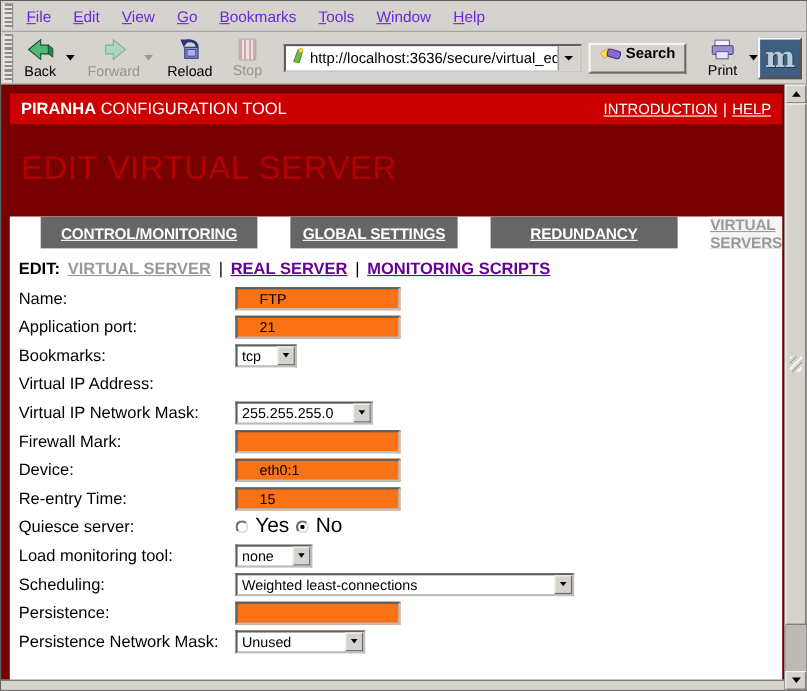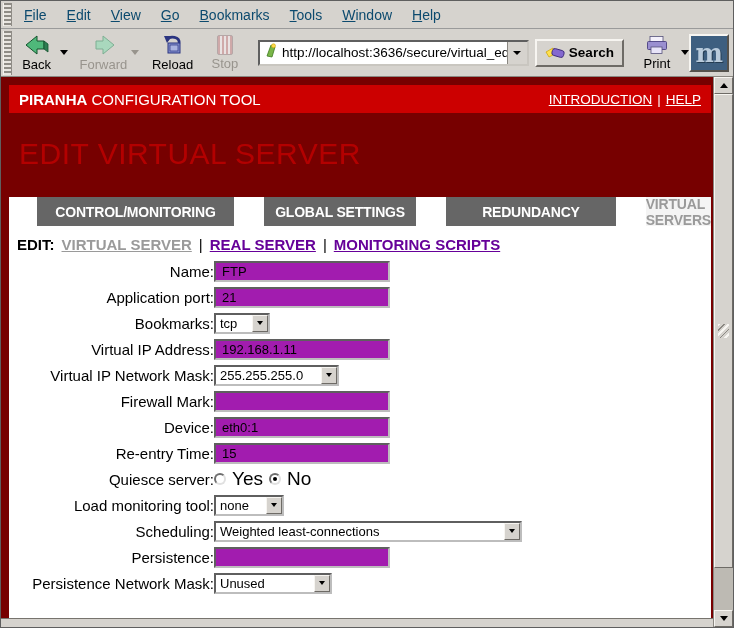--- a/index.html
+++ b/index.html
@@ -7,42 +7,42 @@
               font-family:"Liberation Sans", sans-serif; }
   .window { position:absolute; inset:0; border:1px solid #5f5f5f; background:#d6d3ce;
             display:flex; flex-direction:column; }
 
   
   .menubar { height:28px; display:flex; align-items:center; border-bottom:1px solid #9a9a9a;
              background:#d6d3ce; flex:0 0 auto; }
   .grip { width:9px; align-self:stretch; margin:2px 2px 2px 2px;
           background:repeating-linear-gradient(180deg,#8f8c86 0 2px,#e8e5e0 2px 4px);
           border-left:1px solid #f4f2ee; border-right:1px solid #8f8c86; }
-  .menu-item { display:inline-block; padding:4px 10px; font-size:14px; color:#0c4a6e; cursor:default; }
+  .menu-item { display:inline-block; padding:4px 10px; font-size:14px; color:#6d28d9; cursor:default; }
   .menu-item::first-letter { text-decoration:underline; }
 
   
   .toolbar { height:48px; display:flex; align-items:center; border-bottom:1px solid #8a8781;
              background:#d6d3ce; flex:0 0 auto; padding-right:4px; }
   .tbtn { display:flex; flex-direction:column; align-items:center; justify-content:center;
           min-width:46px; height:44px; font-size:13px; color:#000; padding:1px 4px; }
   .tbtn .cap { margin-top:1px; }
   .tbtn.disabled .cap { color:#98948d; }
   .drop { width:10px; height:44px; display:flex; align-items:center; justify-content:center; }
   .tri-dn { width:0; height:0; border-left:4px solid transparent; border-right:4px solid transparent;
             border-top:5px solid #000; }
   .tri-dn.dim { border-top-color:#98948d; }
   .urlbar { display:flex; align-items:center; width:288px; height:26px; background:#fff;
             border:2px solid; border-color:#5f5f5f #c9c6c0 #c9c6c0 #5f5f5f; margin:0 6px 0 10px; }
   .urlbar .favicon { flex:0 0 auto; margin:0 4px 0 4px; }
   .urlbar input { flex:1; border:0; outline:0; font-size:13.5px; font-family:"Liberation Sans",sans-serif;
                   height:100%; min-width:0; background:transparent; }
   .url-drop { flex:0 0 20px; align-self:stretch; background:#d6d3ce; border-left:1px solid #8a8781;
               display:flex; align-items:center; justify-content:center; }
-  .searchbtn { display:flex; align-items:center; gap:4px; height:28px; padding:0 8px;
+  .searchbtn { display:flex; gap:4px; height:28px; padding:0 8px;
                background:#d6d3ce; border:2px solid; border-color:#f7f5f1 #6e6b66 #6e6b66 #f7f5f1;
                font-size:13.5px; font-weight:bold; }
   .logo { width:42px; height:38px; margin-left:8px; background:#3e5f80;
           border:2px solid; border-color:#f7f5f1 #55524d #55524d #f7f5f1;
           display:flex; align-items:center; justify-content:center; }
   .logo span { color:#b9cbdc; font-weight:bold; font-size:26px; line-height:1;
                text-shadow:1px 1px 0 #243c52; font-family:"DejaVu Serif", serif; }
 
   
   .viewport { flex:1; display:flex; min-height:0; }
@@ -59,37 +59,37 @@
   .band-links { margin-left:auto; font-size:13.5px; color:#fff; display:flex; gap:5px; align-items:center; }
   .band-links a { color:#fff; text-decoration:underline; cursor:pointer; }
 
   .page-title { margin:24px 0 0 10px; color:#b30000; font-size:30px; letter-spacing:0.5px;
                 flex:0 0 auto; }
 
   
   .panel { margin-top:26px; background:#fff; flex:1; display:flex; flex-direction:column; min-height:0; }
   .tabrow { height:29px; display:flex; flex:0 0 auto; background:#fff; }
   .tab { background:#666666; color:#fff; font-weight:bold; font-size:14px; display:flex;
-         align-items:center; justify-content:center; margin-right:2px;
+         align-items:center; justify-content:center; text-decoration:underline; margin-right:2px;
          cursor:pointer; letter-spacing:-0.2px;margin-left:28px; }
   .tab.t0 { width:202px; } .tab.t1 { width:156px; } .tab.t2 { width:174px; }
   .tab.active { background:#f4f4f4; color:#9a9a9a; flex:1; margin-right:0; }
 
   .subnav { height:27px; display:flex; align-items:flex-end; padding-left:8px; gap:7px;
             font-size:15px; font-weight:bold; background:#fff; flex:0 0 auto; }
   .subnav .current { color:#9a9a9a; text-decoration:underline; }
   .subnav .sep { color:#000; font-weight:normal; }
   .subnav a { color:#660099; text-decoration:underline; cursor:pointer; }
 
   
   .formarea { flex:1; padding:5px 0 0 8px; background:#fff; overflow:hidden; }
   .frow { height:26px; display:flex; align-items:center; }
-  .flabel { width:197px; font-size:15px; color:#000; flex:0 0 auto;text-align:right; }
-  .tinput { width:176px; height:21px; background:#a21caf; border:2px solid;
-            border-color:#5f5f5f #bdbdbd #bdbdbd #5f5f5f; font-size:13px; padding:0 6px;
+  .flabel { width:197px; font-size:15px; color:#000; flex:0 0 auto; }
+  .tinput { width:150px; height:21px; background:#f97316; border:2px solid;
+            border-color:#5f5f5f #bdbdbd #bdbdbd #5f5f5f; font-size:13px; padding:0 20px;
             font-family:"Liberation Sans",sans-serif; outline:0; }
   .fselect { display:flex; align-items:stretch; height:21px; background:#fff; border:2px solid;
              border-color:#5f5f5f #bdbdbd #bdbdbd #5f5f5f; cursor:pointer; }
   .fsel-text { flex:1; font-size:13px; padding:1px 4px 0 4px; white-space:nowrap; overflow:hidden; }
   .fsel-btn { width:16px; background:#d6d3ce; border:1px solid;
               border-color:#f7f5f1 #6e6b66 #6e6b66 #f7f5f1; display:flex; align-items:center;
               justify-content:center; }
   .fsel-btn .tri-dn { border-left-width:3.5px; border-right-width:3.5px; border-top-width:4.5px; }
   .w56 { width:56px; } .w125 { width:125px; } .w70 { width:70px; } .w308 { width:308px; } .w118 { width:118px; }
 
@@ -272,21 +272,20 @@
               <div class="fselect w56">
                 <span class="fsel-text">tcp</span>
                 <span class="fsel-btn">
                     <span class="tri-dn"></span>
                   </span>
               </div>
             </div>
 
             <div class="frow">
               <span class="flabel">Virtual IP Address:</span>
-              <input class="tinput" value="192.168.1.11" style="">
             </div>
 
             <div class="frow">
               <span class="flabel">Virtual IP Network Mask:</span>
               <div class="fselect w125">
                 <span class="fsel-text">255.255.255.0</span>
                 <span class="fsel-btn">
                     <span class="tri-dn"></span>
                   </span>
               </div>

